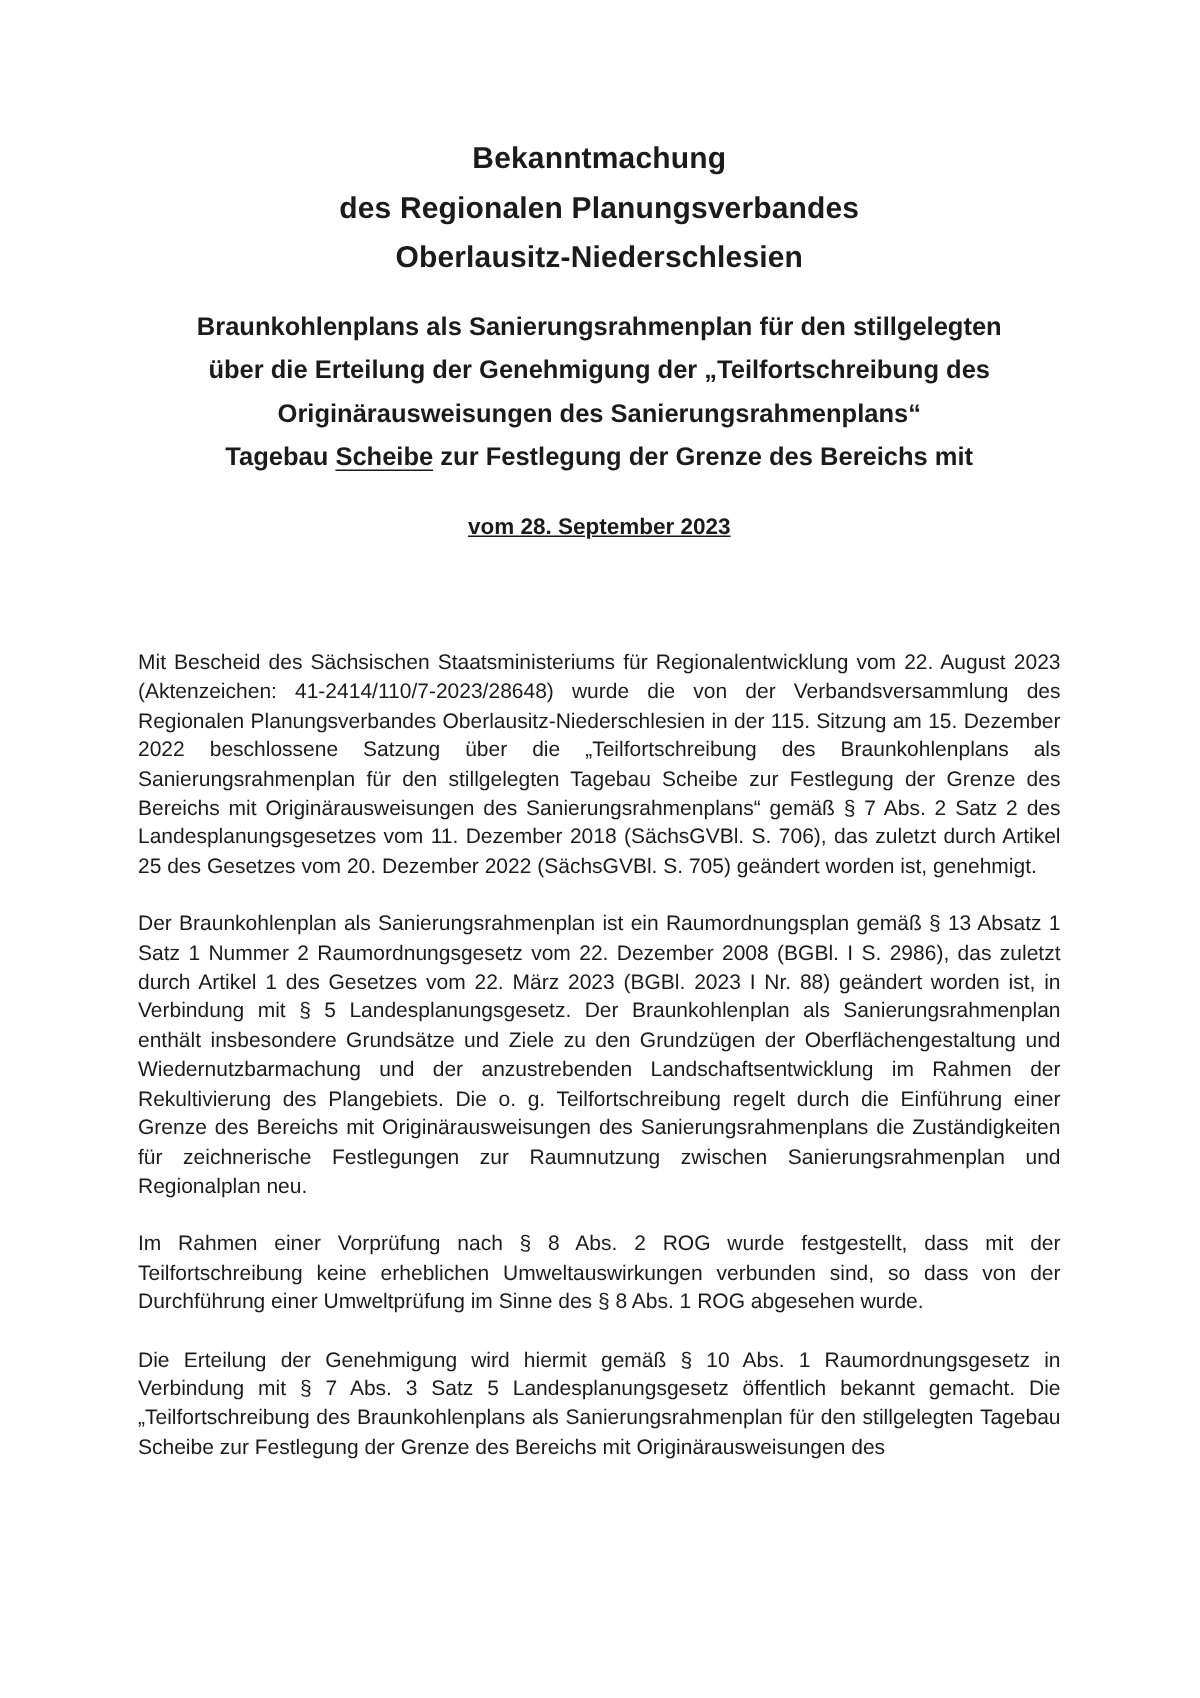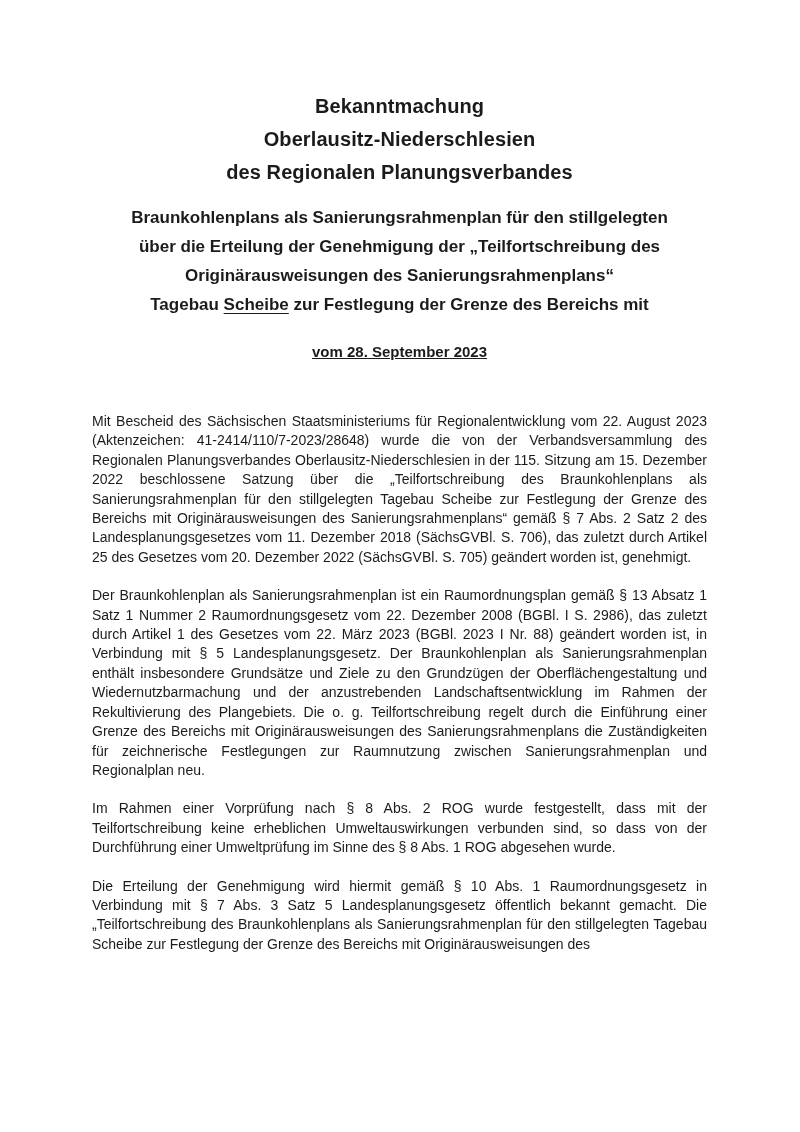--- a/index.html
+++ b/index.html
@@ -46,40 +46,40 @@
   }
   .doc-date {
     margin: 22px 0 0 0;
     font-size: 15px;
     line-height: 21px;
     font-weight: bold;
     text-align: center;
     text-decoration: underline;
   }
   .body-text {
-    margin-top: 50px;
+    margin-top: 70px;
   }
   .body-text p {
     margin: 0 0 19px 0;
     font-size: 14px;
     line-height: 19.4px;
     text-align: justify;
     text-justify: inter-word;
   }
 </style>
 </head>
 <body>
 
 <div class="page">
   <div class="content">
 
     <h1 class="doc-title">
       <span>Bekanntmachung</span>
+      <span>des Regionalen Planungsverbandes</span>
       <span>Oberlausitz-Niederschlesien</span>
-      <span>des Regionalen Planungsverbandes</span>
     </h1>
 
     <h2 class="doc-subtitle">
       <span class="line">Braunkohlenplans als Sanierungsrahmenplan für den stillgelegten</span>
       <span class="line">über die Erteilung der Genehmigung der „Teilfortschreibung des</span>
       <span class="line">Originärausweisungen des Sanierungsrahmenplans“</span>
       <span class="line"><span>Tagebau </span><span class="underlined">Scheibe</span><span> zur Festlegung der Grenze des Bereichs mit</span></span>
     </h2>
 
     <div class="doc-date">vom 28. September 2023</div>

